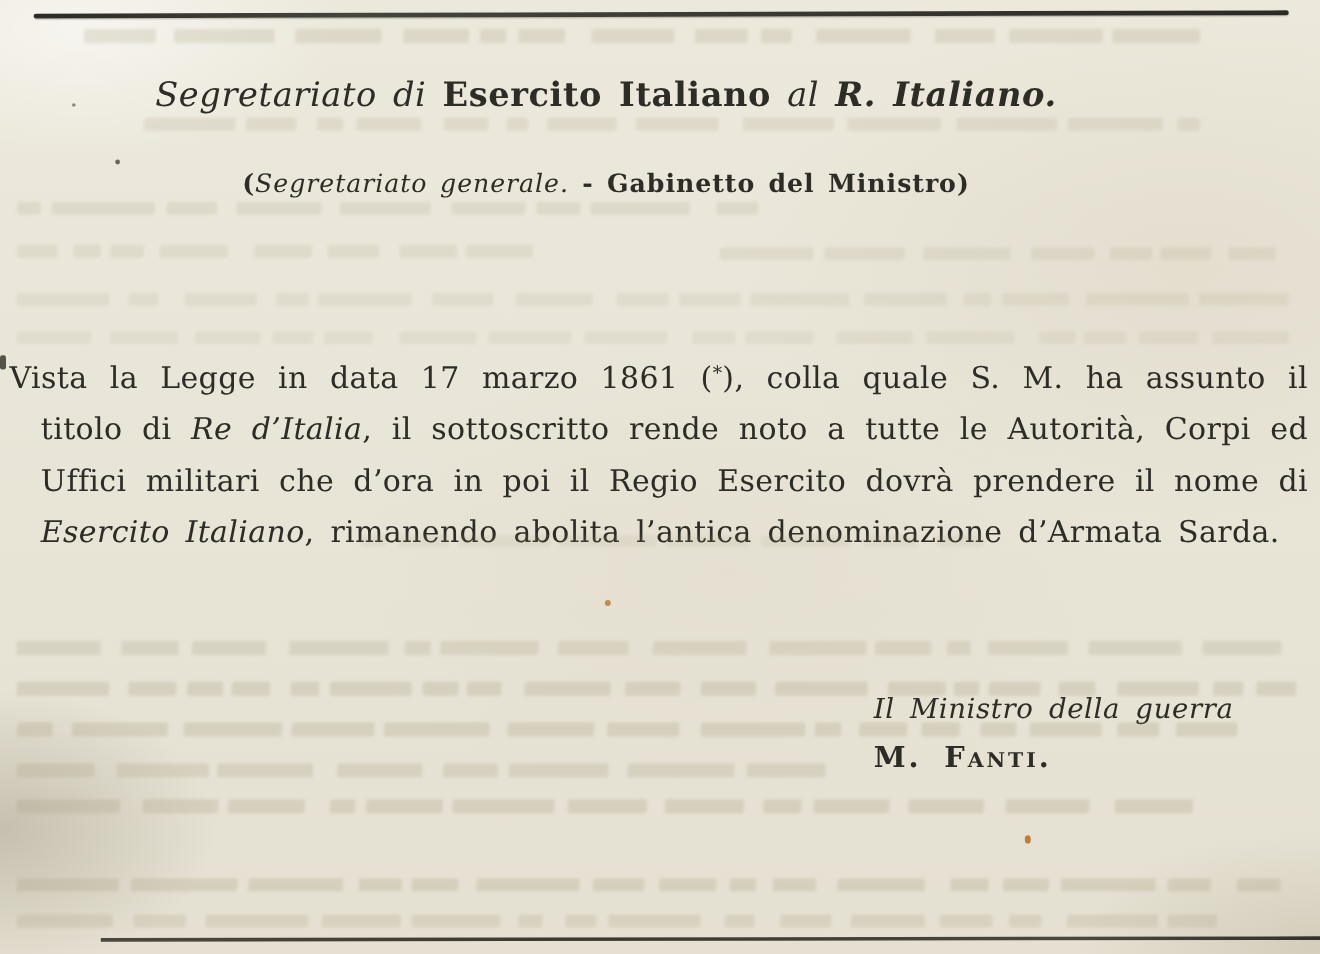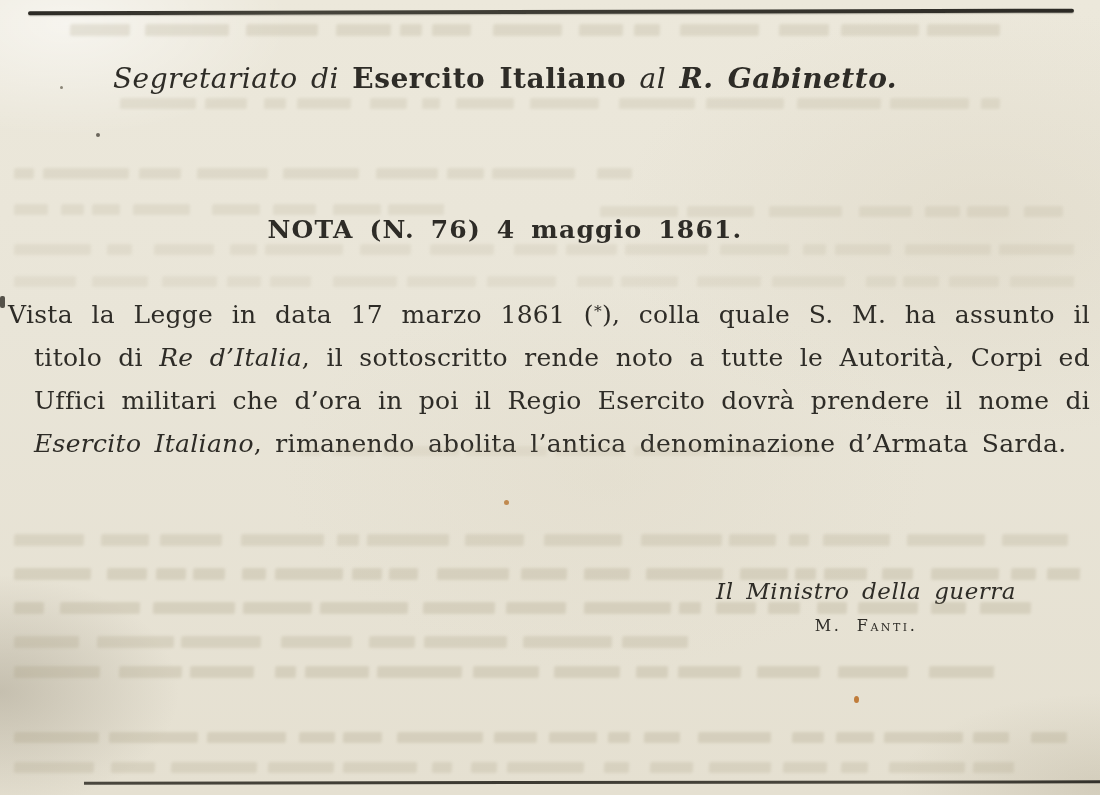--- a/index.html
+++ b/index.html
@@ -66,28 +66,28 @@
   }
   .par1{
     top:290px;
     padding-left:26px;text-indent:-26px;
   }
   .par2{
     top:456px;
     text-indent:58px;
   }
   .signature{
-    position:absolute;right:84px;top:578px;text-align:center;
+    position:absolute;right:72px;top:578px;
   }
   .sig-role{
     font-style:italic;font-size:23px;letter-spacing:.5px;word-spacing:5px;
   }
   .sig-name{
     margin-top:12px;
-    font-size:16px;font-variant:small-caps;letter-spacing:2.5px;word-spacing:8px;
+    font-size:24px;font-variant:small-caps;letter-spacing:2.5px;word-spacing:8px;font-weight:bold;
   }
   .footer-line{
     position:absolute;left:0;right:0;top:702px;
     text-align:center;
     font-size:27px;font-weight:bold;
     letter-spacing:.5px;word-spacing:7px;
   }
   .seg-i{font-style:italic;}
   .seg-b{font-weight:bold;font-style:normal;}
   .seg-bi{font-weight:bold;font-style:italic;}
@@ -108,24 +108,24 @@
   }
   .speck{position:absolute;pointer-events:none;}
 </style>
 </head>
 <body>
 
 <div class="page">
 
   <div class="rule-top"></div>
 
-  <div class="headings doc-title"><span class="seg-i">Segretariato di </span><span class="seg-b">Esercito Italiano</span><span class="seg-i"> al </span><span class="seg-bi">R. Gabinetto.</span></div>
+  <div class="headings doc-title"><span class="seg-i">Segretariato di </span><span class="seg-b">Esercito Italiano</span><span class="seg-i"> al </span><span class="seg-bi">R. Italiano.</span></div>
 
+  <div class="headings doc-dept"><span class="seg-b">(</span><span class="seg-i">Segretariato generale.</span><span class="seg-b"> - </span><span class="seg-b">Gabinetto del Ministro)</span></div>
 
-  <div class="headings doc-nota">NOTA (N. 76) 4 maggio 1861.</div>
 
   <div class="body-par par1"><span>Vista la Legge in data 17 marzo 1861 (</span><span class="seg-sup">*</span><span>), colla quale S. M. ha assunto il titolo di </span><span class="seg-i">Re d’Italia</span><span>, il sottoscritto rende noto a tutte le Autorità, Corpi ed Uffici militari che d’ora in poi il Regio Esercito dovrà prendere il nome di </span><span class="seg-i">Esercito Italiano</span><span>, rimanendo abolita l’antica denominazione d’Armata Sarda.</span></div>
 
 
   <div class="signature">
     <div class="sig-role">Il Ministro della guerra</div>
     <div class="sig-name">M. Fanti.</div>
   </div>
 
 

